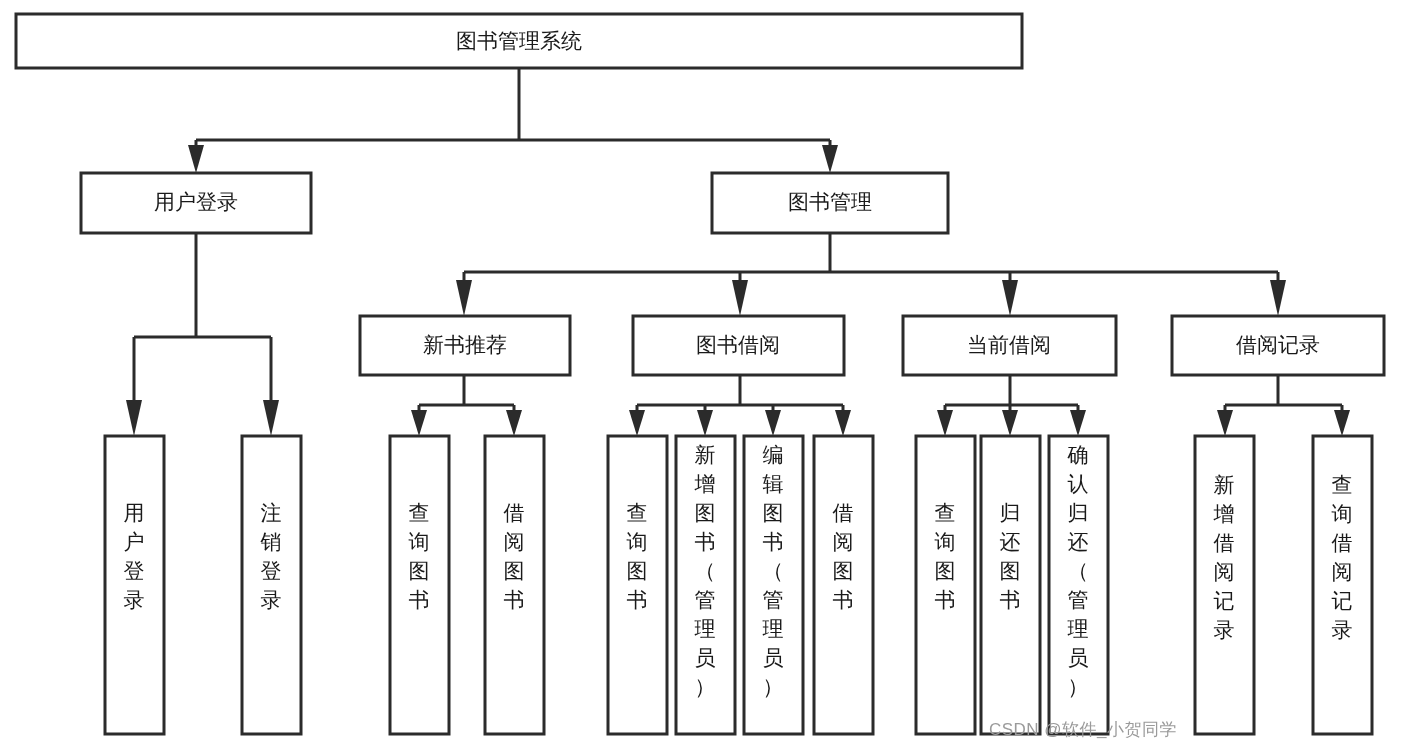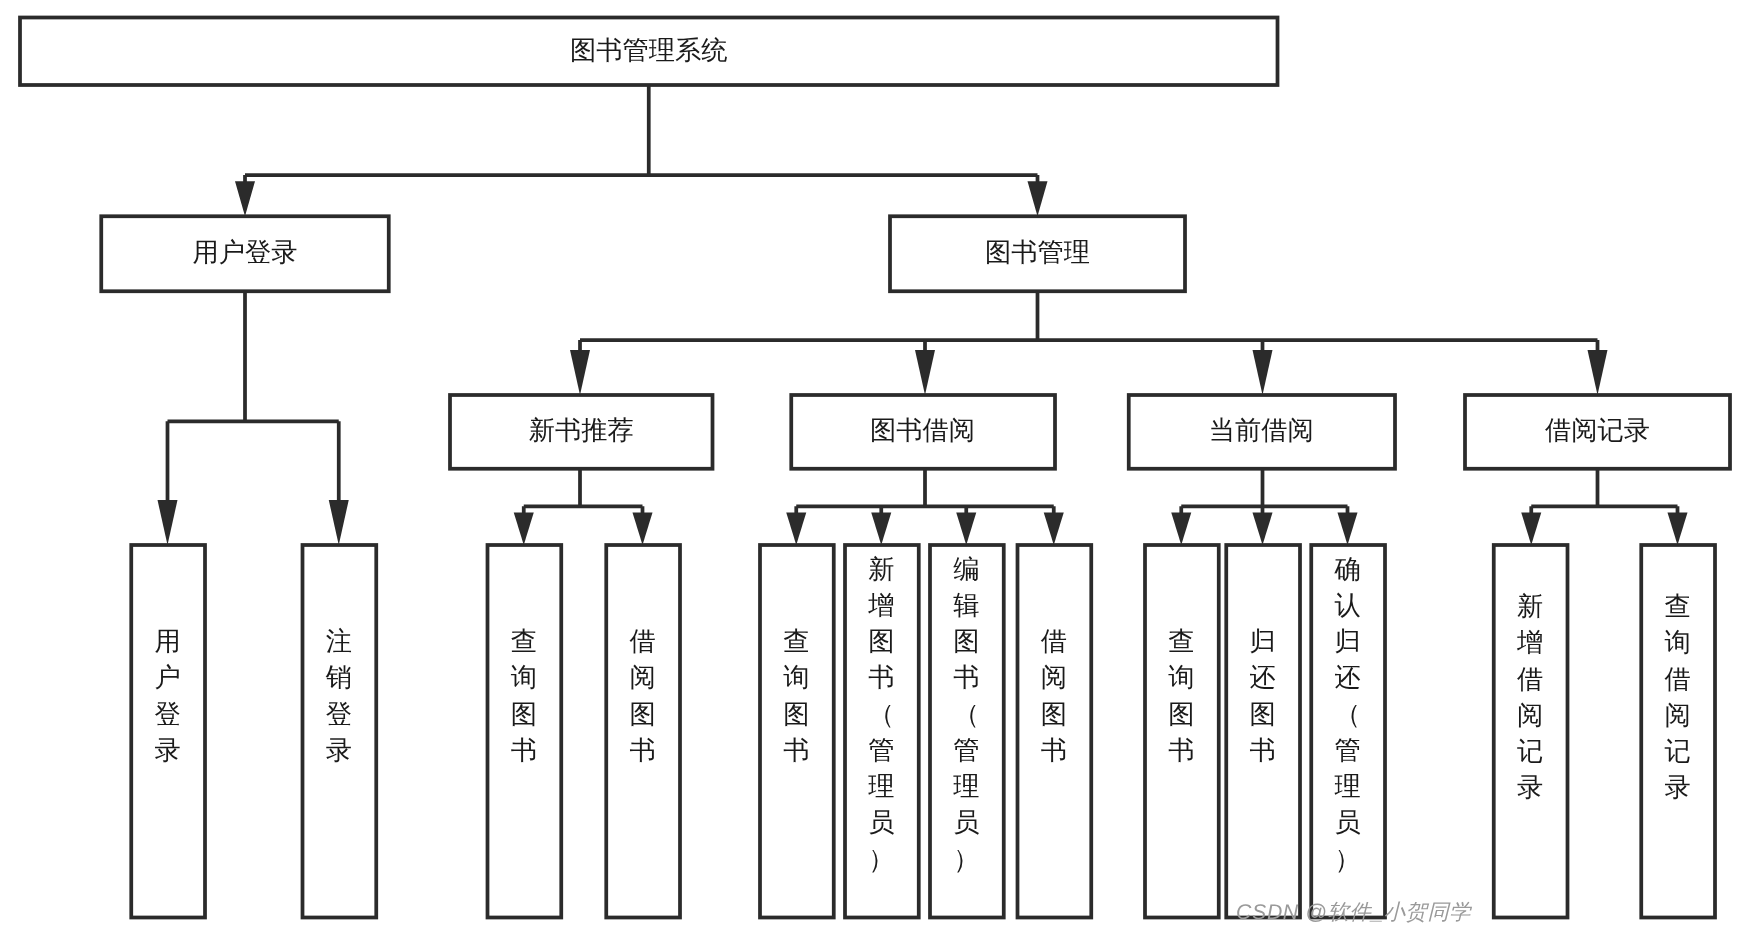--- a/index.html
+++ b/index.html
@@ -57,21 +57,20 @@
   .watermark {
     position: absolute;
     right: 8px;
     bottom: 6px;
     font-family: "Liberation Sans", "DejaVu Sans", sans-serif;
     font-size: 17px;
     color: #9a9a9a;
     letter-spacing: 0.5px;
     pointer-events: none;
     user-select: none;
-    font-style: italic;
   }
 </style>
 </head>
 <body>
 
 <div id="diagram-root">
 
   <svg class="flowchart" viewBox="0 0 1405 747" xmlns="http://www.w3.org/2000/svg">
 
     <g>

